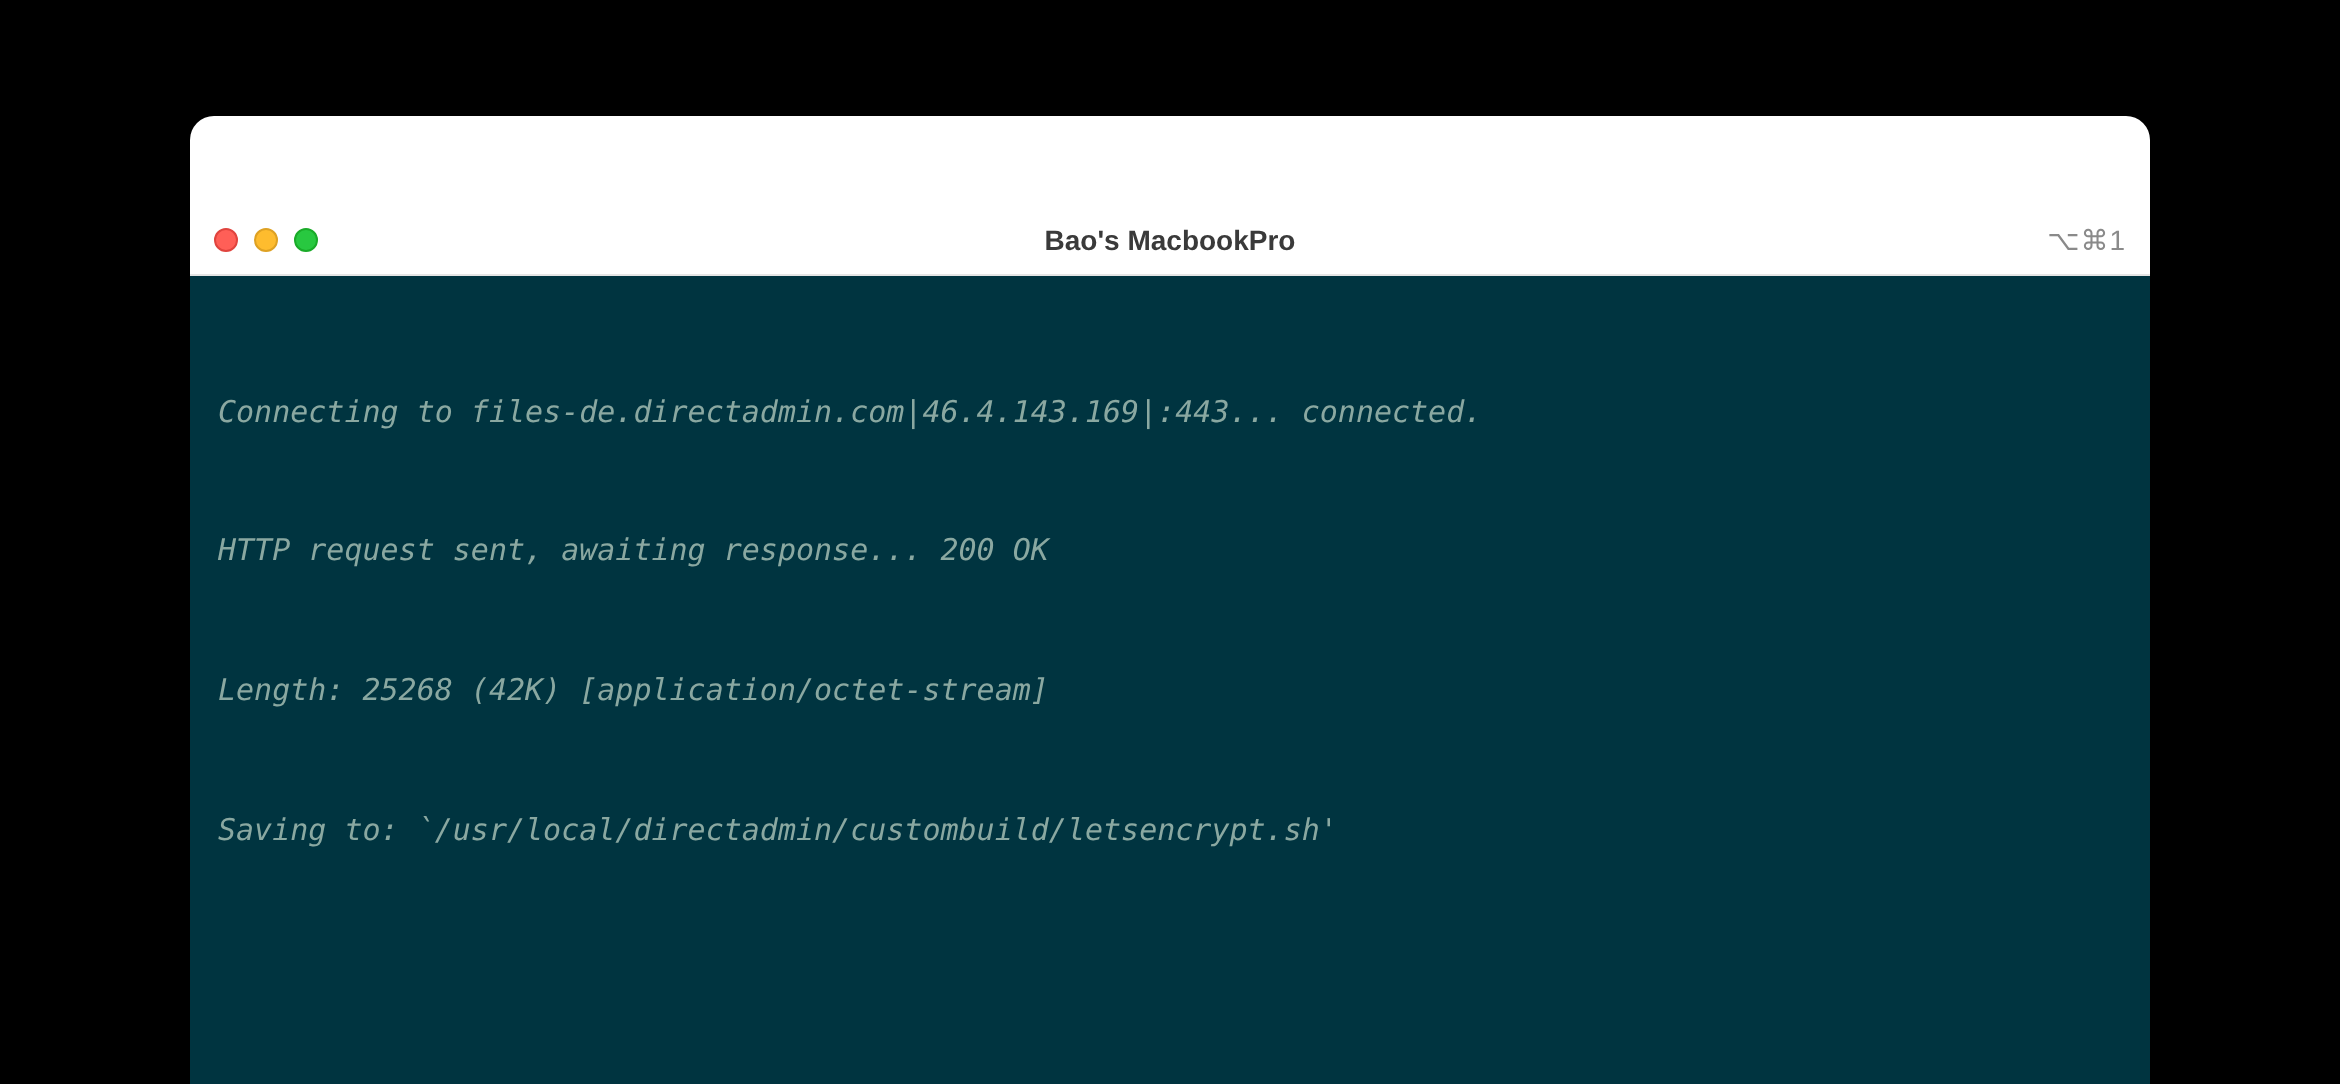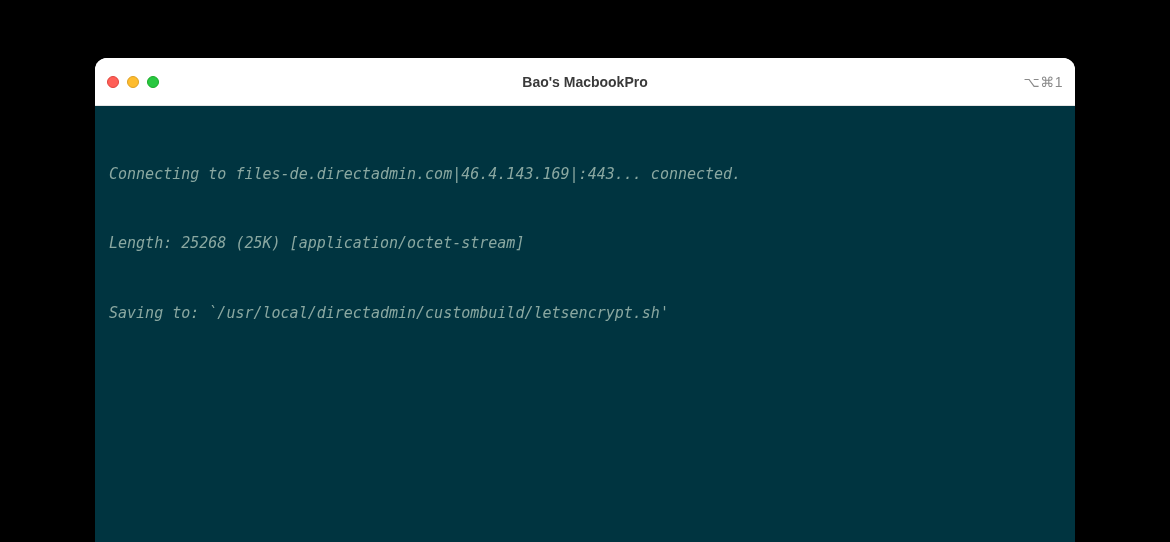--- a/index.html
+++ b/index.html
@@ -15,27 +15,28 @@
     .window {
       margin-top: 58px;
       width: 980px;
       background: #fff;
       border-radius: 12px;
       overflow: hidden;
       box-shadow: 0 20px 50px rgba(0,0,0,0.5);
       position: relative;
     }
     .titlebar {
-      height: 48px;
+      height: 36px;
       background: #ffffff;
       display: flex;
       align-items: center;
       position: relative;
       padding: 0 12px;
       border-bottom: 1px solid #e5e5e5;
+      margin-top: 44px;
     }
     .traffic-lights {
       display: flex;
       gap: 8px;
       align-items: center;
     }
     .light {
       width: 12px;
       height: 12px;
       border-radius: 50%;
@@ -90,21 +91,22 @@
       <div class="light red" title="close"></div>
       <div class="light yellow" title="minimize"></div>
       <div class="light green" title="zoom"></div>
     </div>
     <div class="title">Bao's MacbookPro</div>
     <div class="title-right">⌥⌘1</div>
   </div>
 
   <div class="terminal">
     <div class="term-line">Connecting to files-de.directadmin.com|46.4.143.169|:443... connected.</div>
-    <div class="term-line">Length: 25268 (25K) [application/octet-stream]</div>
+    <div class="term-line">HTTP request sent, awaiting response... 200 OK</div>
+    <div class="term-line">Length: 25268 (42K) [application/octet-stream]</div>
     <div class="term-line">Saving to: `/usr/local/directadmin/custombuild/letsencrypt.sh'</div>
     <div class="term-line"></div>
     <div class="term-line"></div>
     
     <div class="term-line"></div>
     
     
 
     <div class="scrollbar-track">
       

